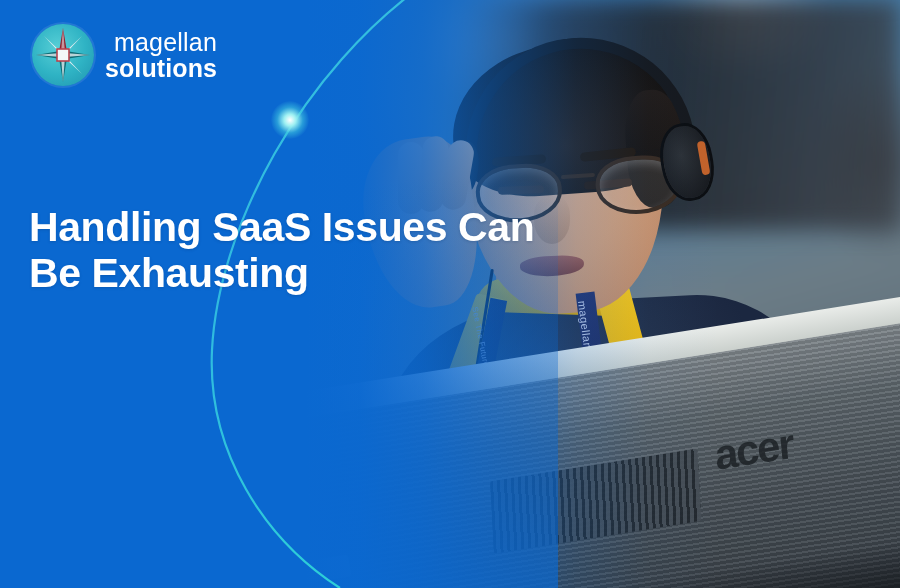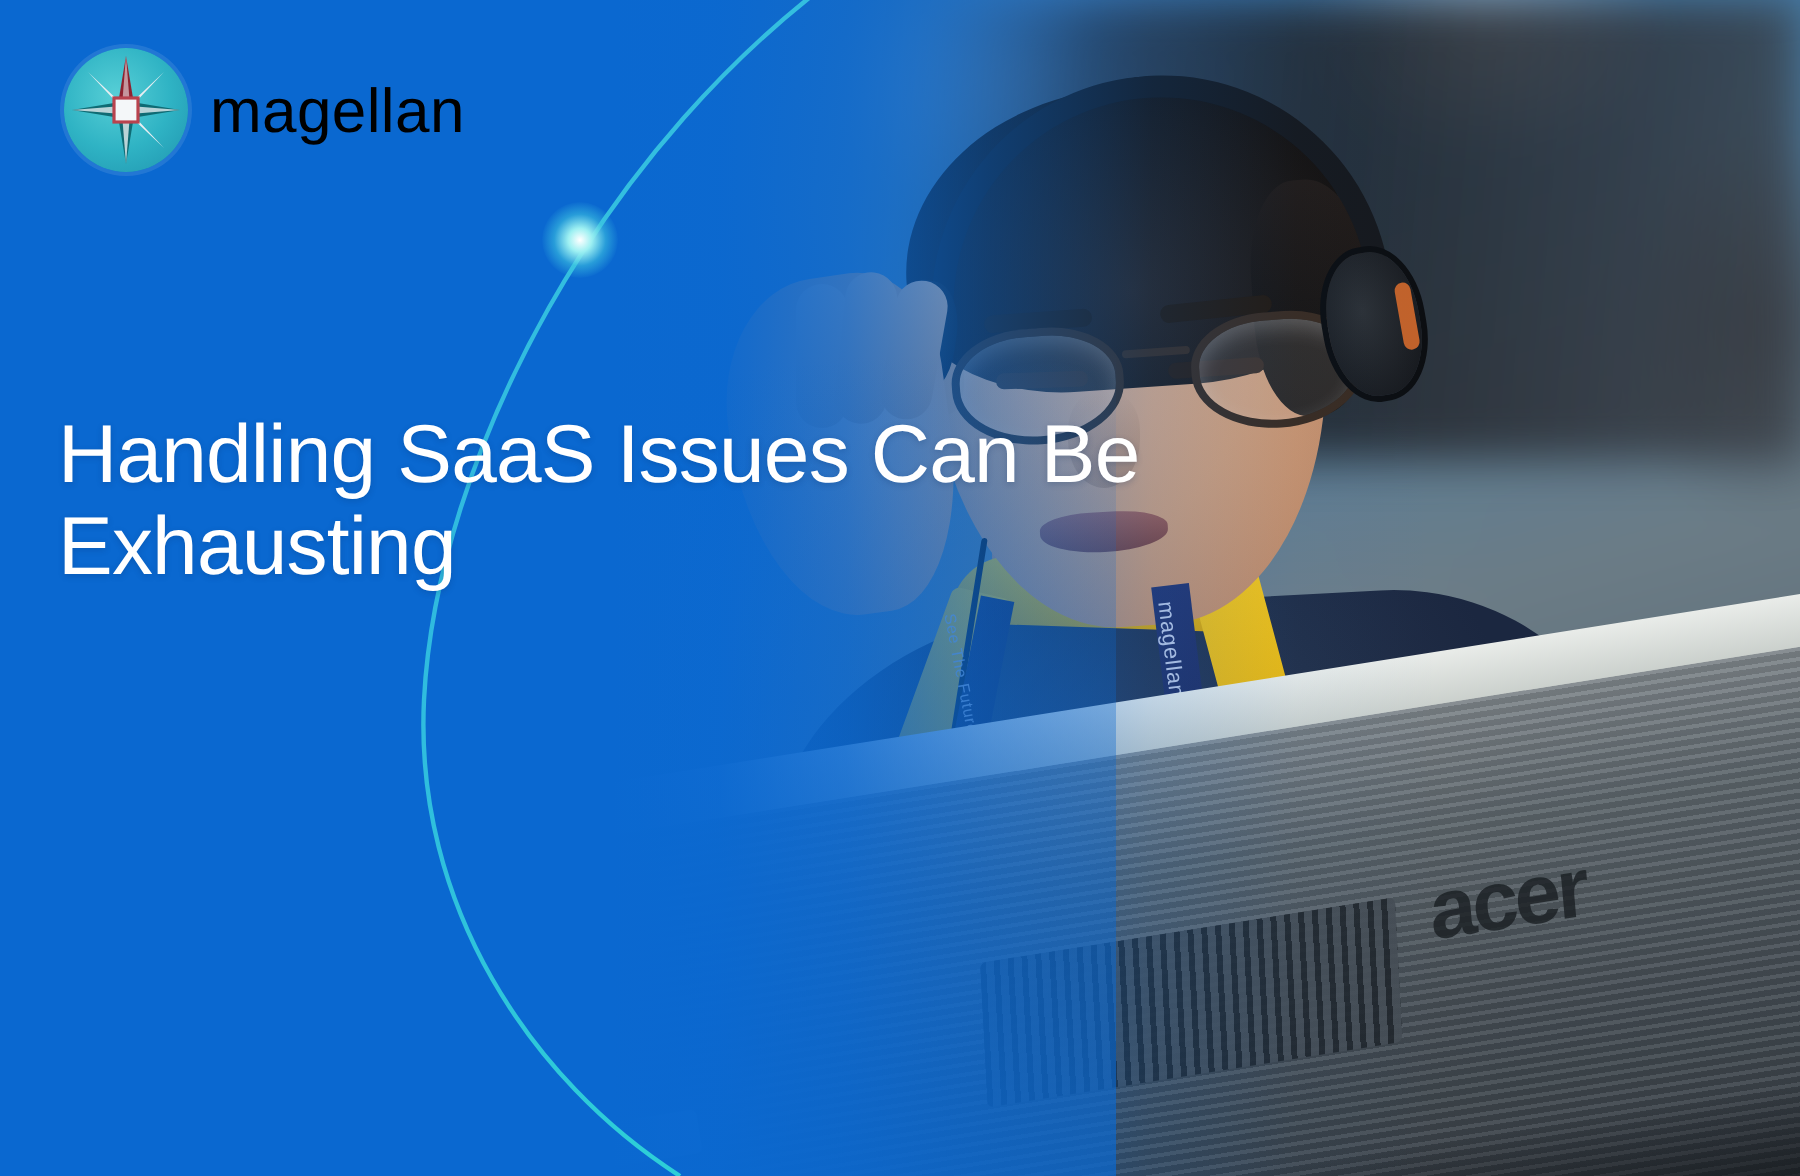--- a/index.html
+++ b/index.html
@@ -381,40 +381,40 @@
   .compass {
     position:relative;
     width:62px; height:62px;
     border-radius:50%;
     background:radial-gradient(circle at 42% 38%, #57cfd6 0%, #2fb3c4 52%, #1f93ae 100%);
     box-shadow:0 0 0 2px rgba(255,255,255,.10);
   }
   .star-svg { position:absolute; inset:0; }
   .logo-text { display:flex; flex-direction:column; line-height:1.0; }
   .logo-t1 {
-    color:#000000;
-    font-size:31px;
+    color:#ffffff;
+    font-size:25px;
     font-weight:normal;
     letter-spacing:.2px;
     text-align:right;
   }
   .logo-t2 {
     color:#ffffff;
     font-size:25px;
     font-weight:bold;
     letter-spacing:.1px;
     margin-top:1px;
   }
 
   
   .headline {
     position:absolute; left:29px; top:205px;
     color:#ffffff;
     font-size:41px;
-    font-weight:normal;
+    font-weight:bold;
     line-height:1.12;
     letter-spacing:-.4px;
     max-width:560px;
     text-shadow:0 1px 3px rgba(0,40,90,.22);
   }
   .subhead {
     position:absolute; left:29px; top:318px;
     color:#f2f7fd;
     font-size:25px;
     font-weight:normal;
@@ -522,18 +522,19 @@
           <polygon points="31,4 33,29 31,31 29,29" fill="#f3f6f8" opacity="0.55"></polygon>
           <polygon points="31,58 33,33 31,31 29,33" fill="#f3f6f8" opacity="0.75"></polygon>
           <polygon points="4,31 29,29 31,31 29,33" fill="#f3f6f8" opacity="0.75"></polygon>
           <polygon points="58,31 33,29 31,31 33,33" fill="#f3f6f8" opacity="0.75"></polygon>
           <rect x="25" y="25" width="12" height="12" fill="#f4f7f9" stroke="#b8434e" stroke-width="1.6"></rect>
         </g>
       </svg>
     </div>
     <div class="logo-text">
       <span class="logo-t1">magellan</span>
+      <span class="logo-t2">solutions</span>
     </div>
   </div>
 
   <h1 class="headline">Handling SaaS Issues Can Be Exhausting</h1>
 
 </div>
 
 </body></html>

